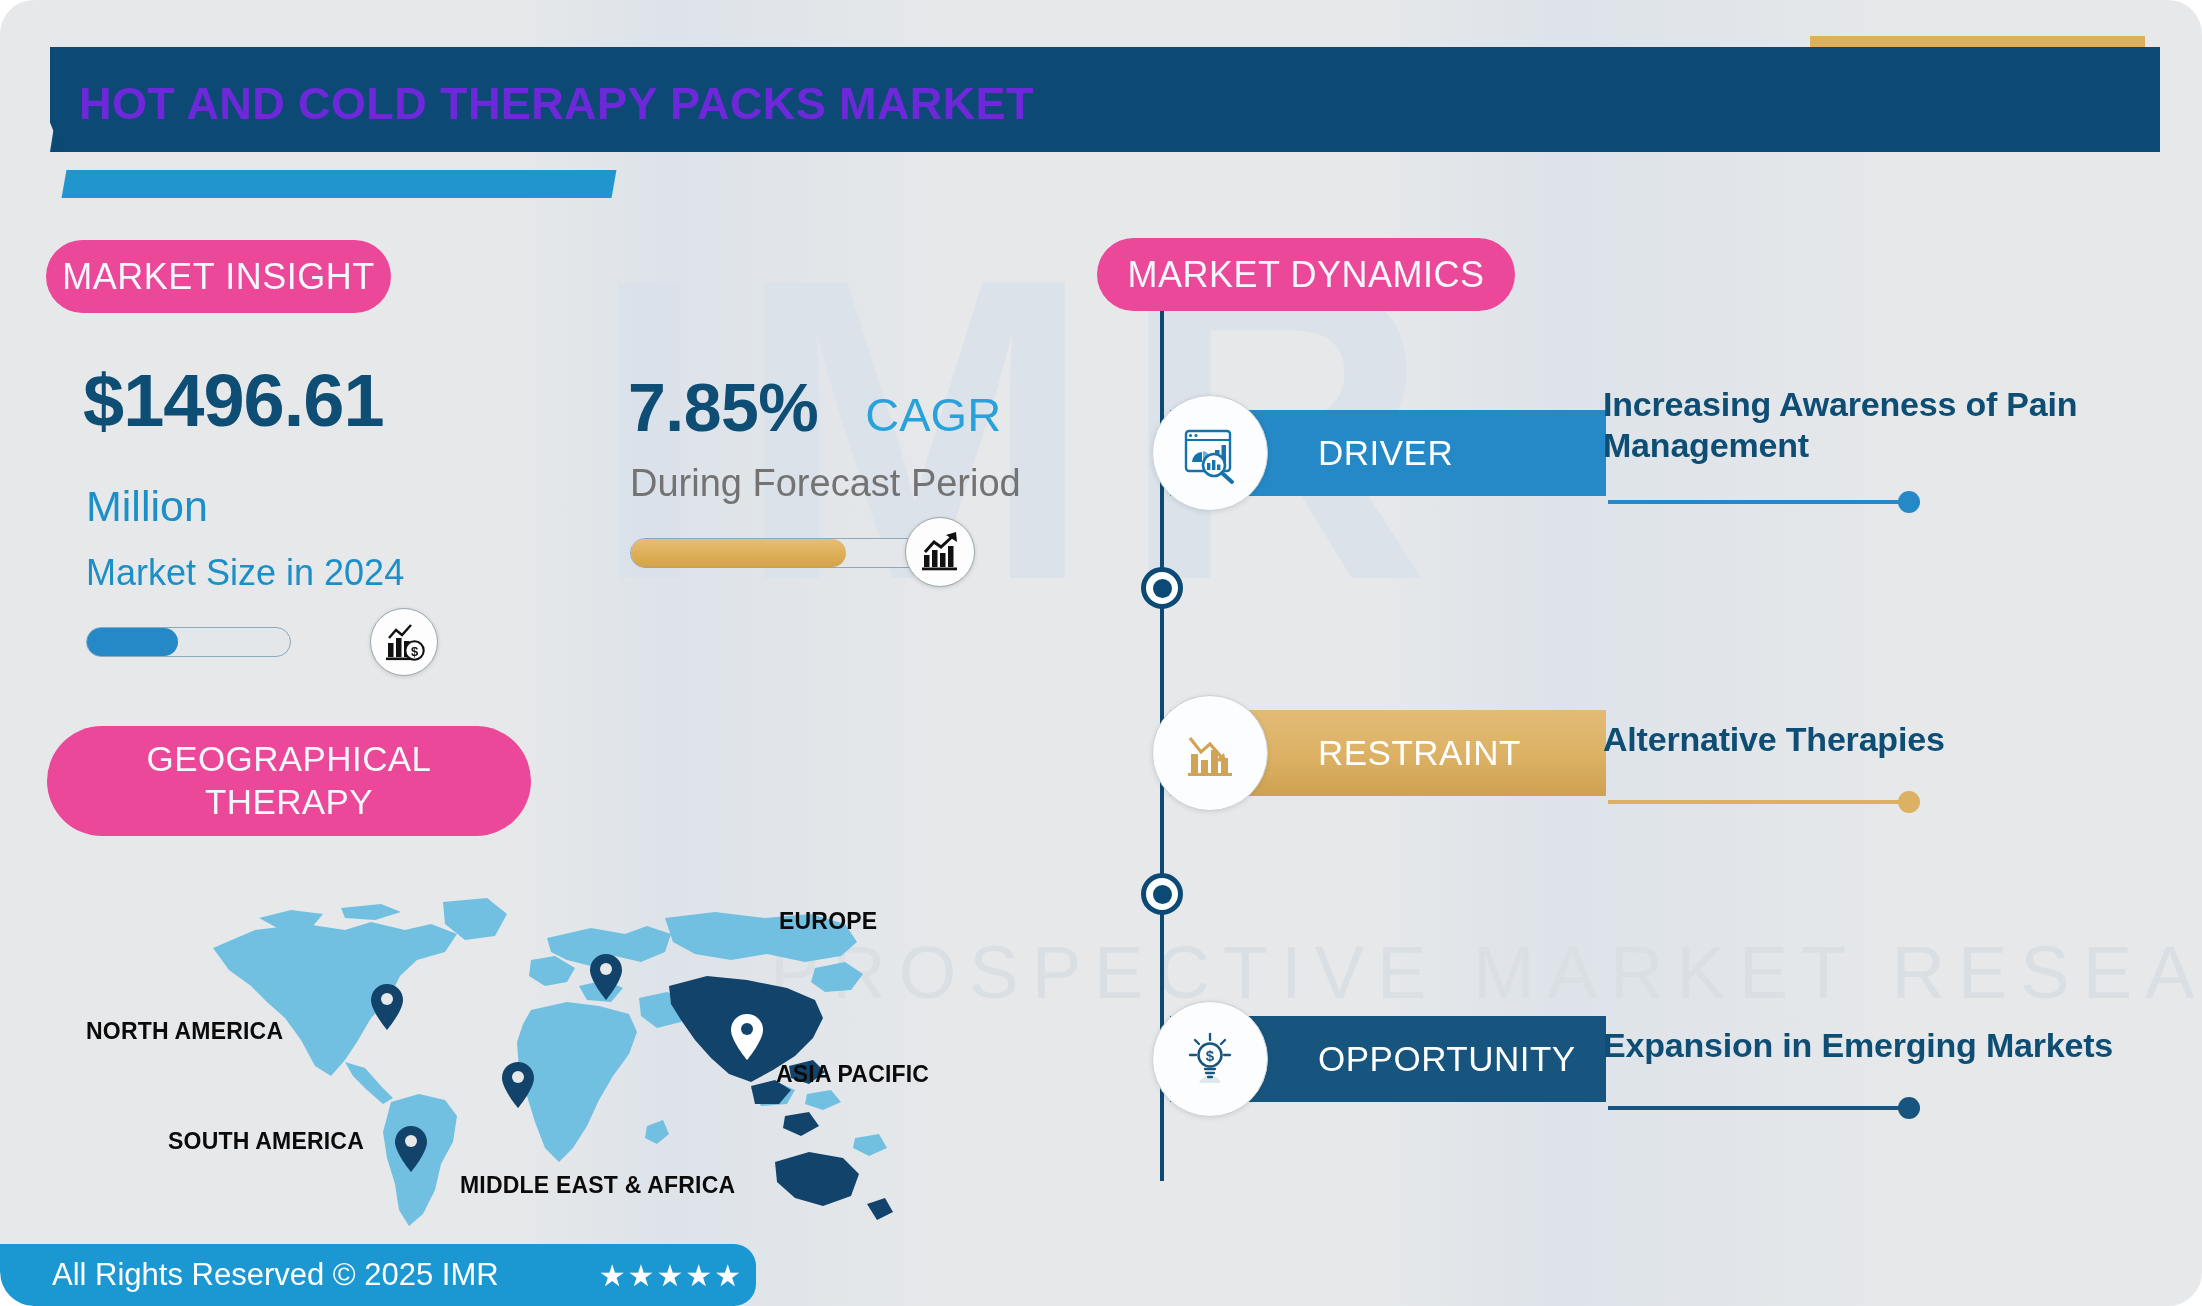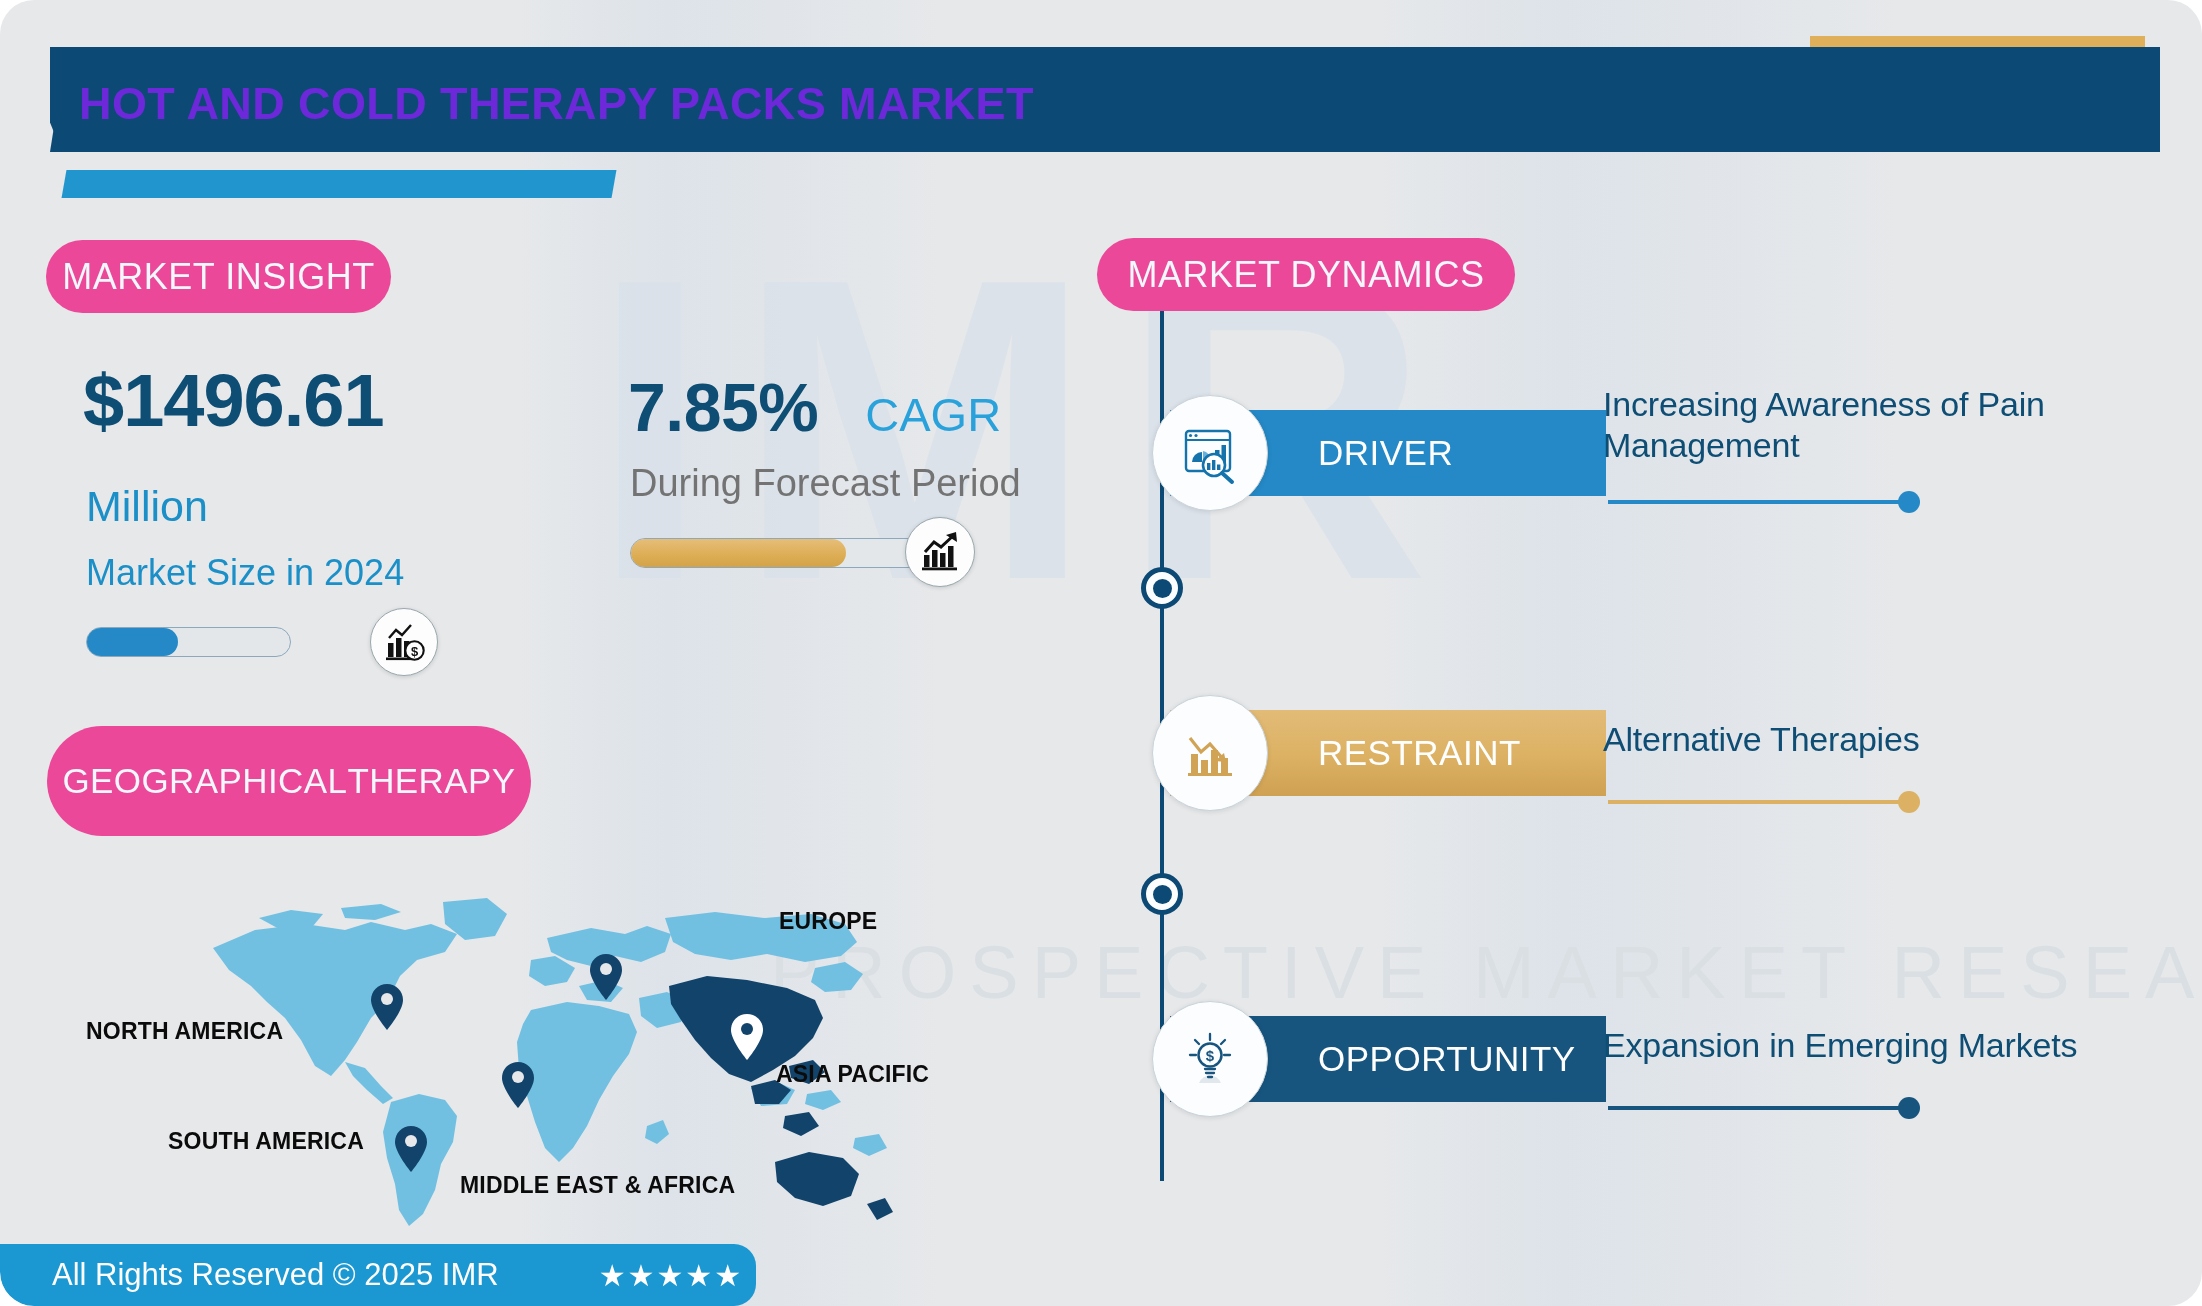--- a/index.html
+++ b/index.html
@@ -105,21 +105,21 @@
     width: 418px; height: 73px;
     font-size: 36px;
     letter-spacing: .5px;
   }
   #pill-geo {
     left: 47px; top: 726px;
     width: 484px; height: 110px;
     font-size: 35px;
     line-height: 1.22;
     letter-spacing: .4px;
-    flex-direction: row;
+    flex-direction: column;
   }
   
   .big-value {
     position: absolute;
     left: 83px; top: 358px;
     font-size: 74px;
     font-weight: bold;
     color: #0e4d74;
     letter-spacing: -1px;
   }
@@ -235,21 +235,21 @@
     border-radius: 50%;
     background: #fcfdfe;
     border: 1.5px solid #c9d3da;
     display: flex; align-items: center; justify-content: center;
     z-index: 4;
     box-shadow: 0 1px 5px rgba(0,0,0,.10);
   }
   .dyn-text {
     position: absolute;
     font-size: 34px;
-    font-weight: normal;
+    font-weight: bold;
     color: #0e4d74;
     line-height: 1.22;
     letter-spacing: -.2px;
   }
   .dyn-underline {
     position: absolute;
     height: 4px;
   }
   .dyn-dot {
     position: absolute;

